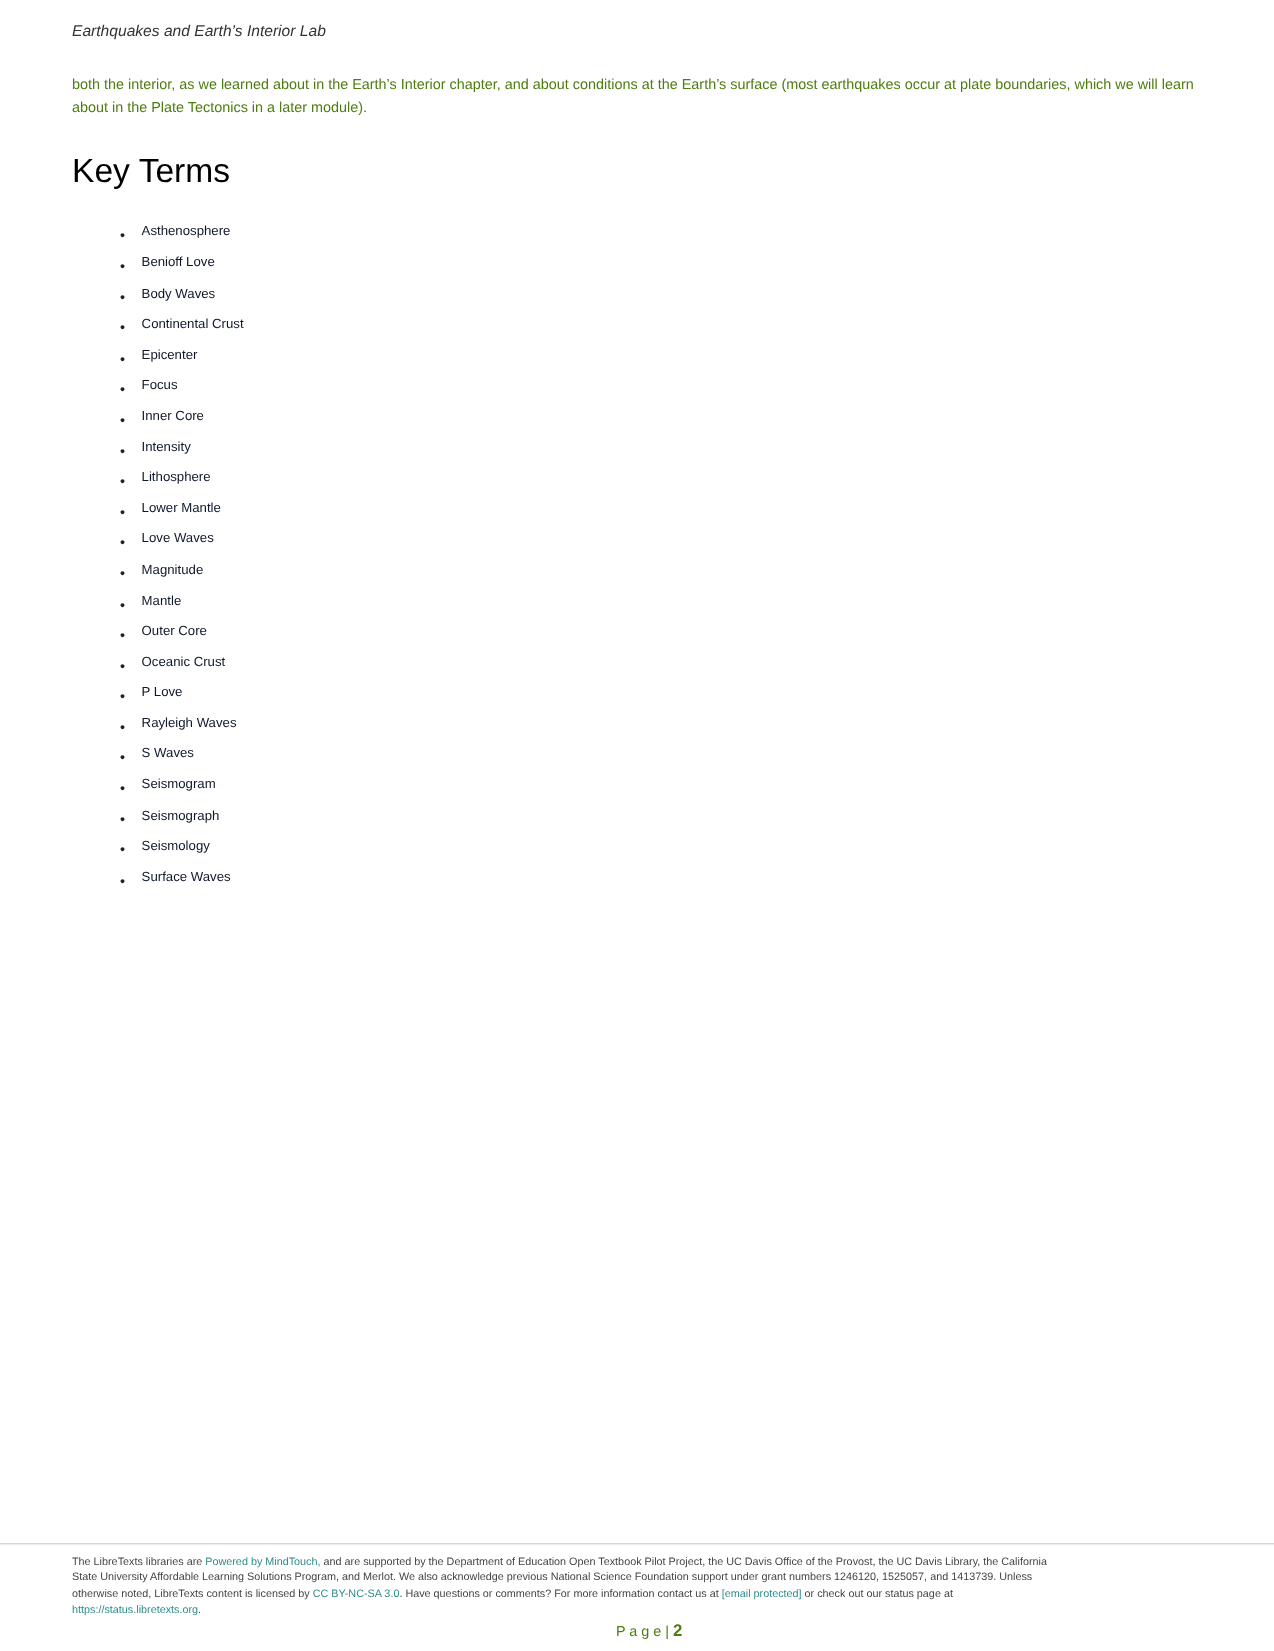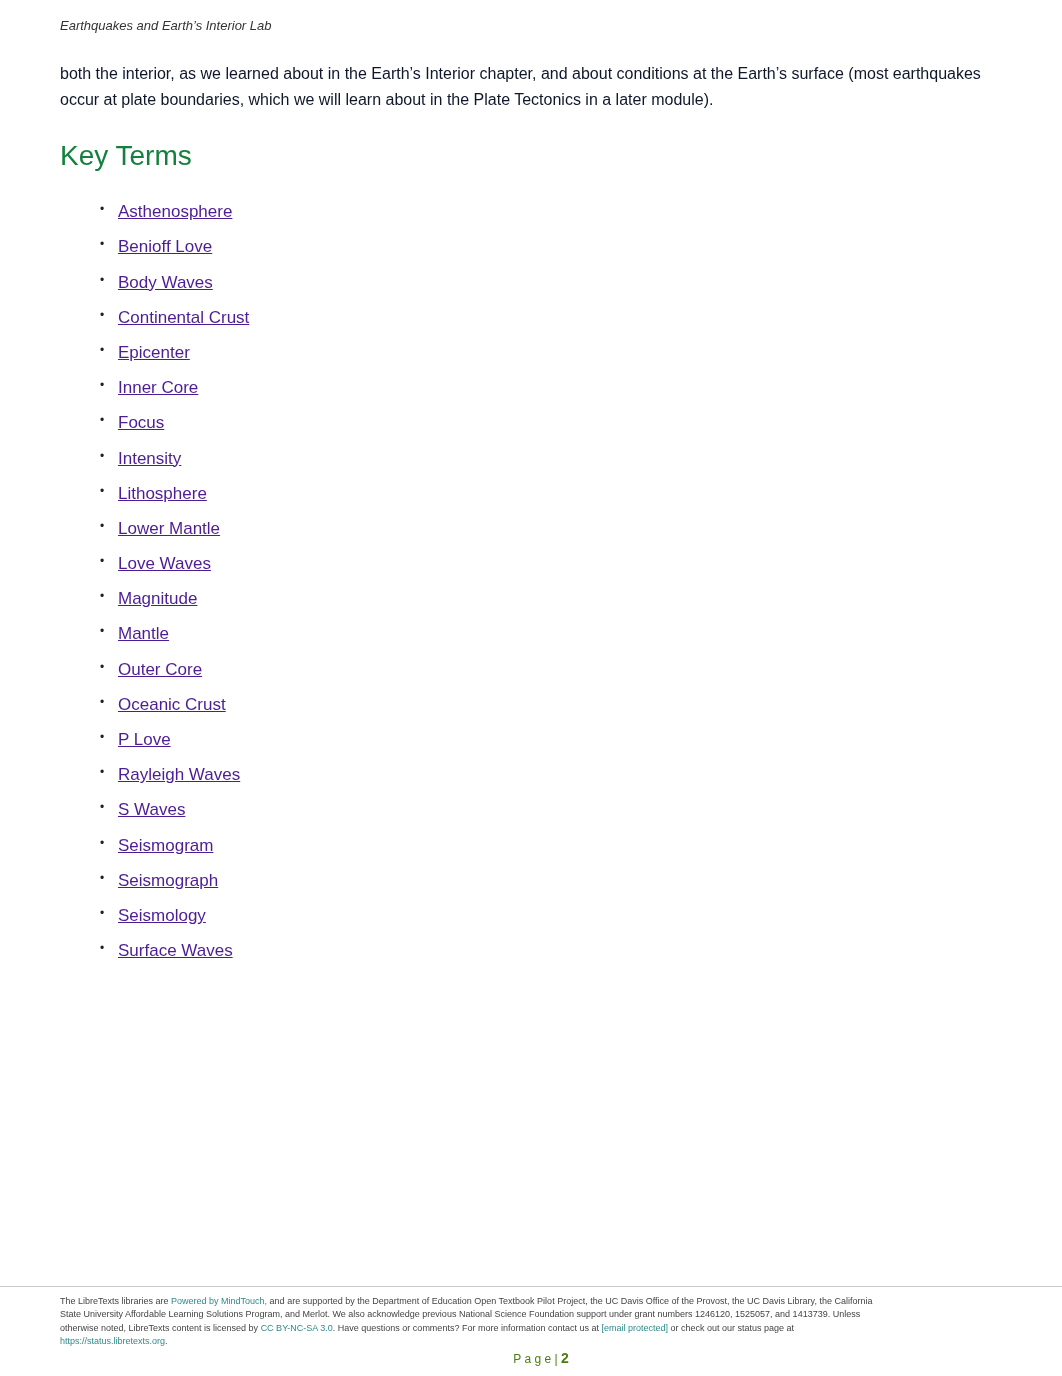--- a/index.html
+++ b/index.html
@@ -24,45 +24,44 @@
       color: #333;
       border-bottom: none;
       font-style: italic;
     }
 
     .main-content {
       padding: 18px 60px 0 60px;
     }
 
     .intro-paragraph {
-      font-size: 16px;
+      font-size: 12px;
       line-height: 1.6;
       margin-bottom: 28px;
-      color: #0f172a;
+      color: #4d7c0f;
     }
 
     .key-terms-heading {
       font-size: 28px;
-      color: #15803d;
+      color: #000000;
       font-weight: normal;
       margin-bottom: 22px;
     }
 
     .terms-list {
       list-style: none;
       padding-left: 40px;
     }
 
     .terms-list li {
       position: relative;
       padding: 4px 0 4px 18px;
-      font-size: 17px;
+      font-size: 11px;
       line-height: 1.6;
-      color: #4c1d95;
-      text-decoration: underline;
+      color: #0f172a;
     }
 
     .terms-list li::before {
       content: "•";
       position: absolute;
       left: 0;
       color: #222;
       font-size: 12px;
       top: 6px;
     }
@@ -118,22 +117,22 @@
   <p class="intro-paragraph">both the interior, as we learned about in the Earth’s Interior chapter, and about conditions at the Earth’s surface (most earthquakes occur at plate boundaries, which we will learn about in the Plate Tectonics in a later module).</p>
 
   <h2 class="key-terms-heading">Key Terms</h2>
 
   <ul class="terms-list" id="terms-list-container">
   <li>Asthenosphere</li>
       <li>Benioff Love</li>
       <li>Body Waves</li>
       <li>Continental Crust</li>
       <li>Epicenter</li>
+      <li>Focus</li>
       <li>Inner Core</li>
-      <li>Focus</li>
       <li>Intensity</li>
       <li>Lithosphere</li>
       <li>Lower Mantle</li>
       <li>Love Waves</li>
       <li>Magnitude</li>
       <li>Mantle</li>
       <li>Outer Core</li>
       <li>Oceanic Crust</li>
       <li>P Love</li>
       <li>Rayleigh Waves</li>

